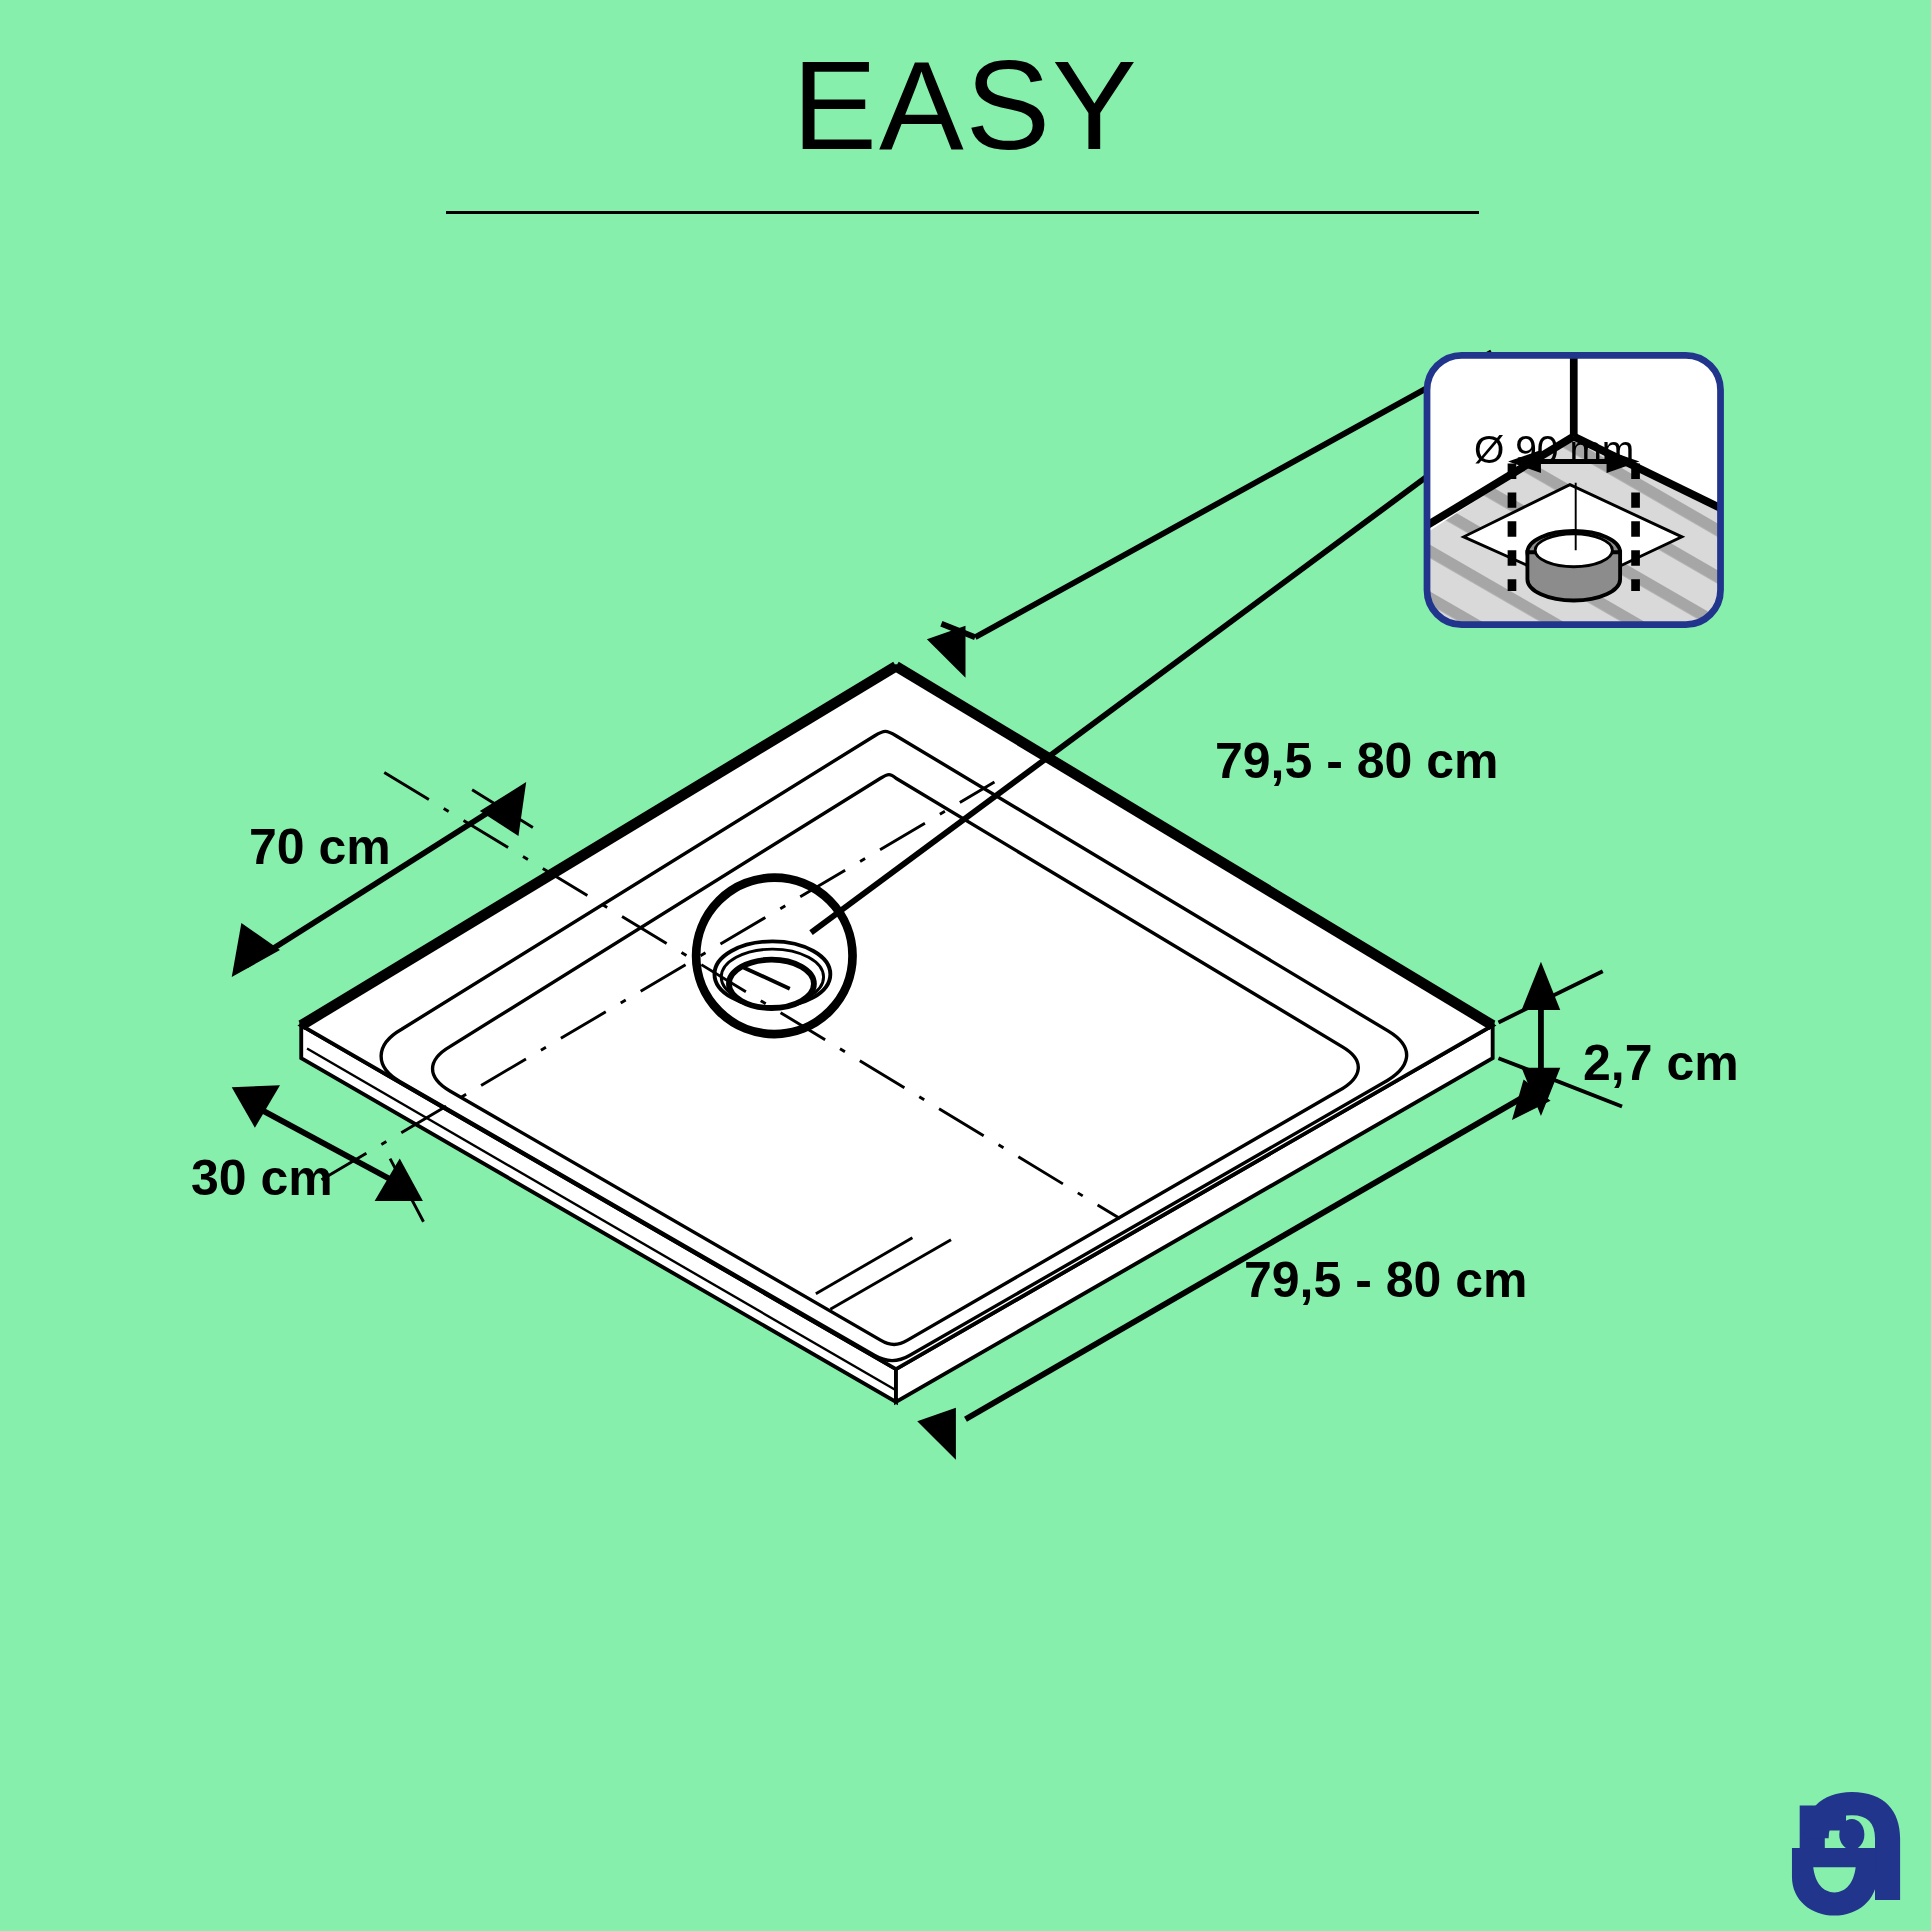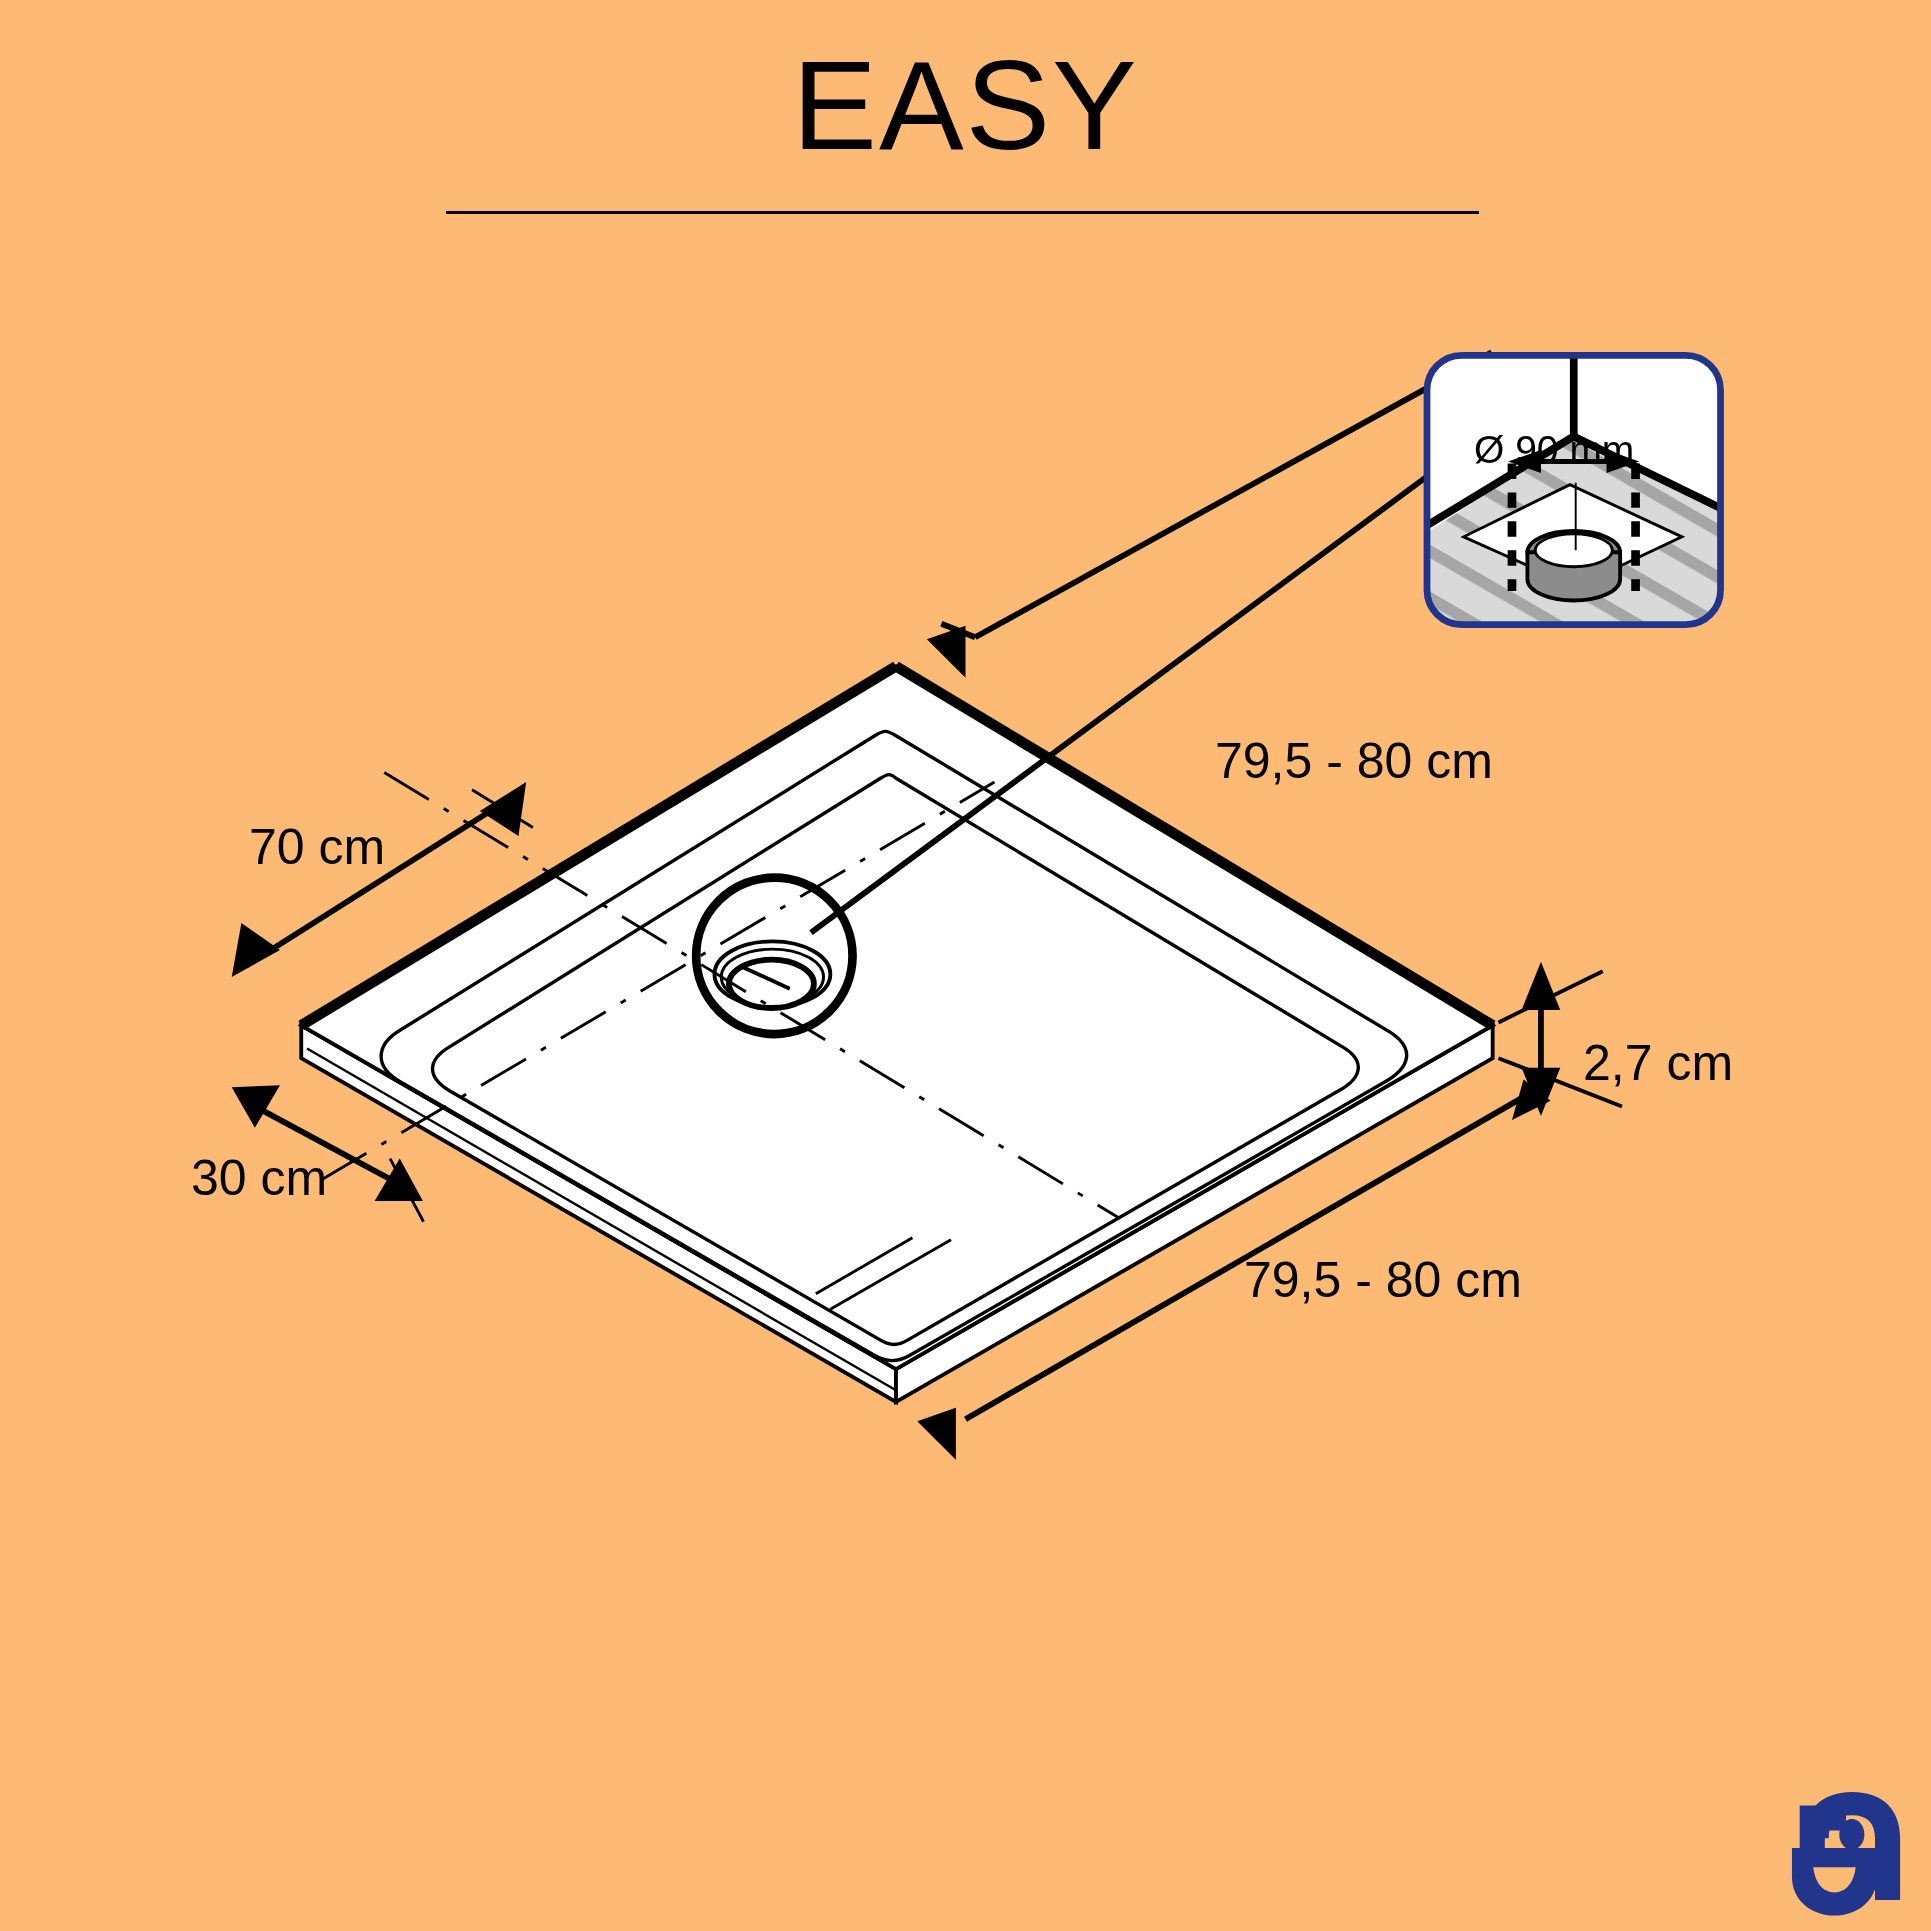--- a/index.html
+++ b/index.html
@@ -1,31 +1,31 @@
 <!DOCTYPE html>
 <html><head>
 <meta charset="utf-8">
 <style>
   html,body{margin:0;padding:0;background:#ffffff;}
   body{width:1931px;height:1931px;overflow:hidden;
        font-family:"Liberation Sans","DejaVu Sans",sans-serif;color:#000;}
-  #page{position:relative;width:1931px;height:1931px;background:#fdba74;}
+  #page{position:relative;width:1931px;height:1931px;background:#86efac;}
 
   .title{
     position:absolute;left:0;top:42px;width:1931px;text-align:center;
     font-size:127px;line-height:1;letter-spacing:1.9px;font-weight:400;
     font-family:"Liberation Sans","DejaVu Sans",sans-serif;
   }
   .divider{
     position:absolute;left:446px;top:211px;width:1033px;height:0;
     border-top:3.9px solid #000;
   }
   .dim-label{
     position:absolute;font-size:50px;line-height:1;white-space:nowrap;
-    font-family:"Liberation Sans","DejaVu Sans",sans-serif;font-weight:400;text-align:center;
+    font-family:"Liberation Sans","DejaVu Sans",sans-serif;font-weight:700;text-align:center;
   }
   #lbl-top-right{left:1215px;top:736px;}
   #lbl-bottom-right{left:1244px;top:1255px;}
   #lbl-left-40{left:249px;top:822px;}
   #lbl-left-25{left:191px;top:1153px;}
   #lbl-thickness{left:1583px;top:1017px;margin-top:21px;}
 
   #inset-label{
     position:absolute;left:1474px;top:386px;font-size:39px;line-height:1;
     white-space:nowrap;font-family:"Liberation Sans","DejaVu Sans",sans-serif;margin-top:44px;

